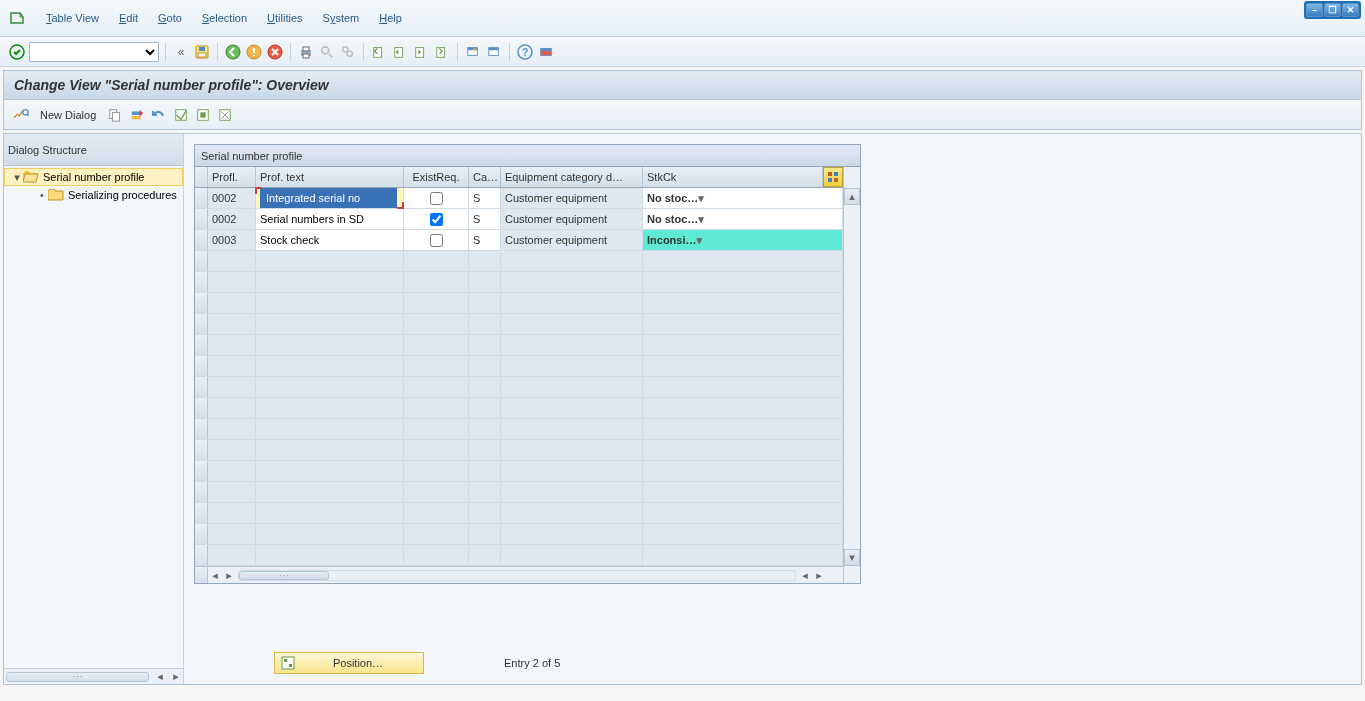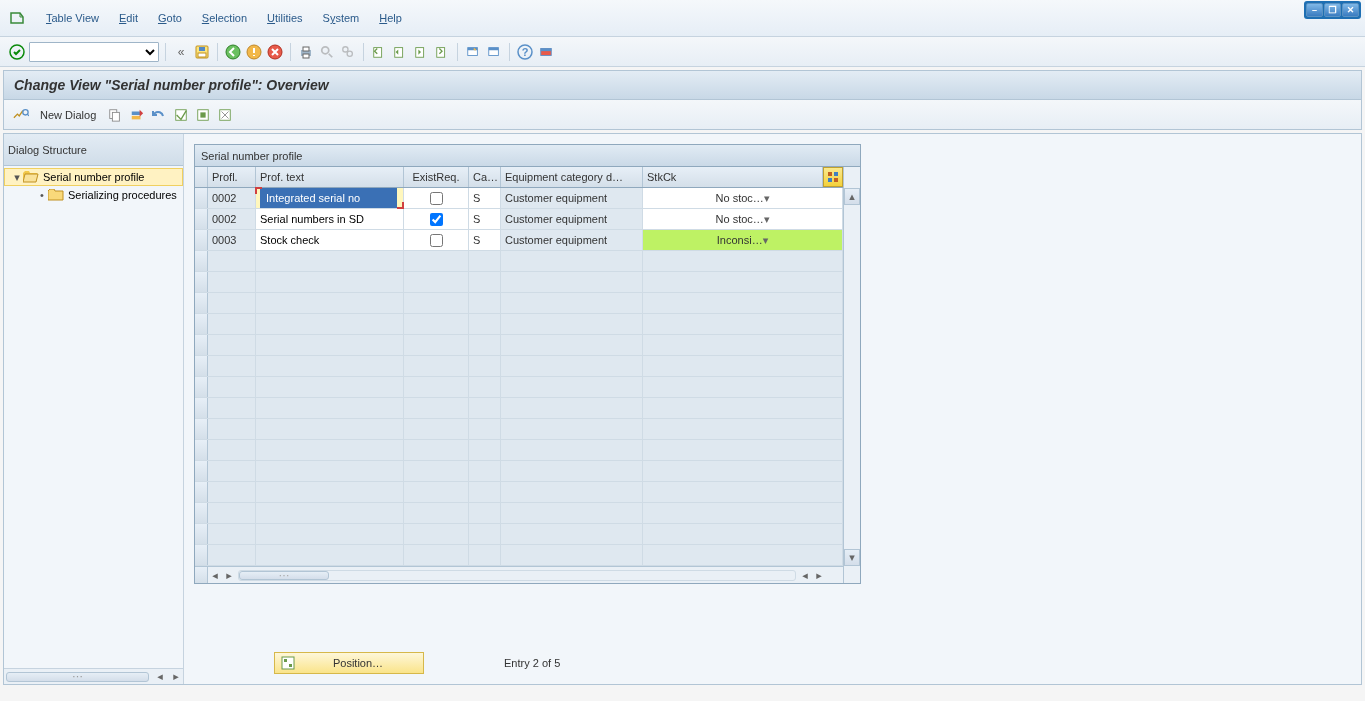--- a/index.html
+++ b/index.html
@@ -61,21 +61,21 @@
 .col-eqcat { width: 142px; text-align: left; }
 .col-stkck { width: 73px; }
 .grid-row { display: flex; height: 21px; border-bottom: 1px solid #cfdbe5; }
 .grid-row .gc-sel { width: 13px; background: linear-gradient(#e7eff7, #d4dfe9); border-right: 1px solid #b2c5d5; cursor: pointer; }
 .gc { border-right: 1px solid #cfdbe5; display: flex; align-items: center; padding: 0 4px; background: #dfe8f0; color: #333; }
 .gc input[type=text] { width: 100%; height: 100%; border: none; background: transparent; padding: 0; font-size: 11px; }
 .gc.white { background: #fff; }
 .gc.yellow-sel { background: #fff7bd; }
 .gc.yellow-sel input { background: #3a70b5; color: #fff; border: none; padding: 6px; width: calc(100% - 2px); }
 .gc .chk { margin: 0 auto; }
-.gc .dd { font-family: monospace; font-size: 11px; display: flex; justify-content: center; width: 100%; align-items: center; }
+.gc .dd { font-family: monospace; font-size: 11px; display: flex; justify-content: flex-start; width: 100%; align-items: center; font-weight: bold; }
 .gc .dd .arrow { color: #666; }
 .vscroll { width: 17px; border-left: 1px solid #b2c5d5; background: #eaf0f6; display: flex; flex-direction: column; }
 .vscroll .vbtn { height: 17px; display: flex; align-items: center; justify-content: center; color: #666; cursor: pointer; background: linear-gradient(#e6eef6, #d4deea); border: 1px solid #b2c5d5; }
 .vscroll .vtrack { flex: 1; background: #eaf0f6; }
 .hscroll-row { display: flex; height: 17px; border-top: 1px solid #b2c5d5; background: #eaf0f6; }
 .hscroll-spacer { width: 13px; border-right: 1px solid #b2c5d5; background: linear-gradient(#e7eff7, #d4dfe9); }
 .hscroll { flex: 1; display: flex; align-items: center; }
 .hscroll .hbtn { width: 14px; text-align: center; color: #666; cursor: pointer; }
 .hscroll .htrack { flex: 1; height: 11px; margin: 0 2px; background: #eaf0f6; border: 1px solid #cfdbe5; border-radius: 3px; position: relative; }
 .hscroll .hthumb { position: absolute; left: 0; width: 90px; height: 9px; background: linear-gradient(#e6eef6, #d4deea); border: 1px solid #b2c5d5; border-radius: 3px; display: flex; align-items: center; justify-content: center; color: #aaa; }
@@ -371,21 +371,21 @@
       <div class="gc-sel"></div>
       <div class="gc col-profl">0003</div>
       <div class="gc col-proftext white">
                   <input type="text" value="Stock check" style="">
                 </div>
       <div class="gc col-existreq white">
                   <input class="chk" type="checkbox" style="">
                 </div>
       <div class="gc col-cat white">S</div>
       <div class="gc col-eqcat">Customer equipment</div>
-      <div class="gc" style="flex:1;background:#bef264">
+      <div class="gc" style="flex:1;background:#5eead4">
                   <span class="dd">
                     <span>Inconsi…</span>
                     <span class="arrow">▾</span>
                   </span>
                 </div>
     </div>
               <div class="grid-row">
       <div class="gc-sel"></div>
       <div class="gc col-profl"></div>
       <div class="gc col-proftext"></div>

